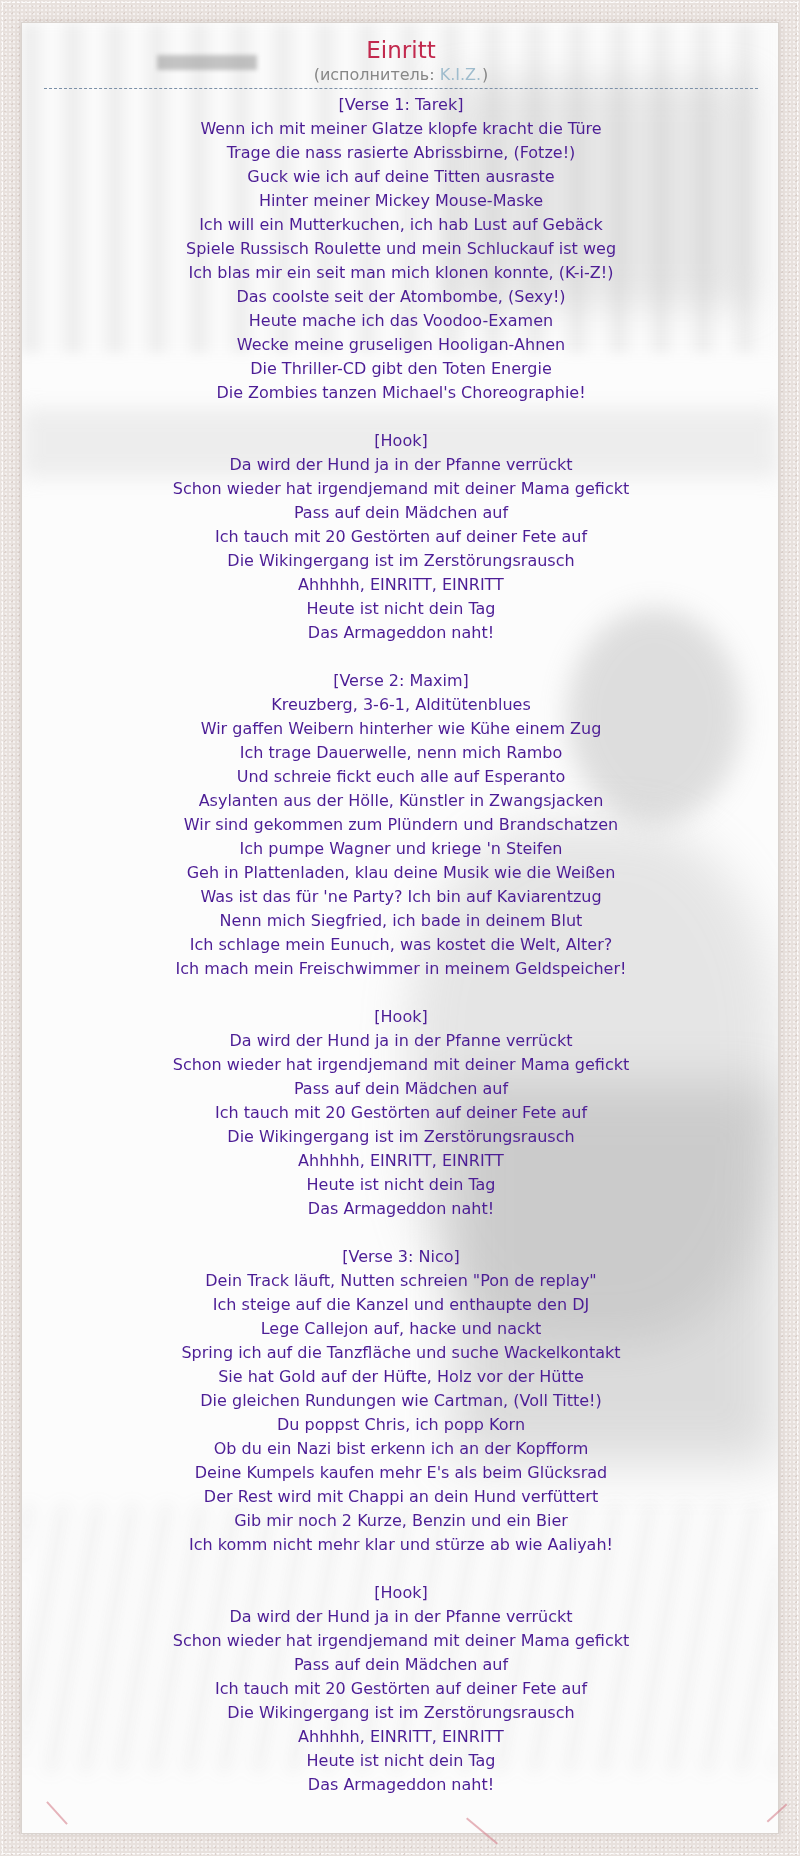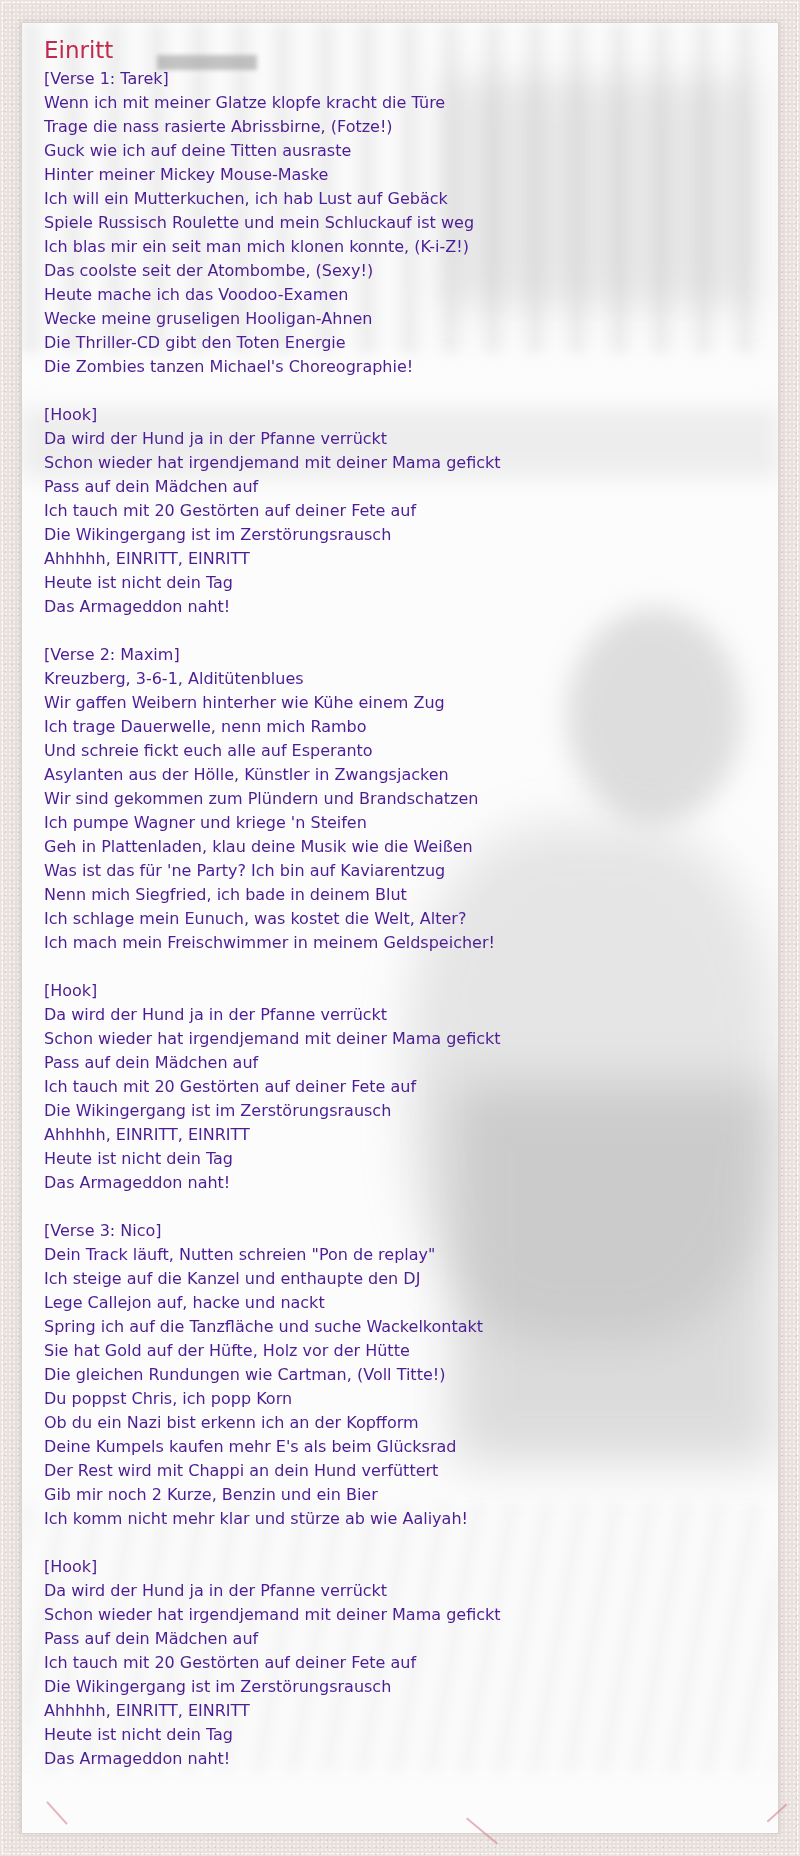--- a/index.html
+++ b/index.html
@@ -63,21 +63,21 @@
   .b-head  { left:545px; top:585px; width:175px; height:215px; background:#989898; opacity:.30; filter:blur(14px); border-radius:50%; }
   .b-body  { left:385px; top:800px; width:370px; height:520px; background:#a6a6a6; opacity:.26; filter:blur(24px); border-radius:40%; }
   .b-dark  { left:430px; top:1060px; width:325px; height:380px; background:#8a8a8a; opacity:.28; filter:blur(26px); }
   .b-waves {
     left:0; top:1480px; width:100%; height:270px;
     background: repeating-linear-gradient(100deg,
       rgba(150,150,150,.14) 0 14px, rgba(255,255,255,0) 14px 34px);
     filter: blur(8px); opacity:.65;
   }
 
-  .inner { position: relative; z-index: 1; }
+  .inner { position: relative; z-index: 1; text-align: center; }
 
   .page-title {
     margin: 0 0 2px 0;
     font-size: 23px;
     line-height: 26px;
     font-weight: 400;
     color: var(--title-color, #c2294e);
   }
   .artist-line {
     font-size: 16px;
@@ -117,20 +117,23 @@
     <div class="blob b-band"></div>
     <div class="blob b-head"></div>
     <div class="blob b-body"></div>
     <div class="blob b-dark"></div>
     <div class="blob b-waves"></div>
   </div>
 
   <div class="inner">
     <h1 class="page-title">Einritt</h1>
 
+    <div class="artist-line">
+      <span>(исполнитель:</span><a class="artist-link">K.I.Z.</a><span>)</span>
+    </div>
 
     <div class="lyrics-text">[Verse 1: Tarek]
 Wenn ich mit meiner Glatze klopfe kracht die Türe
 Trage die nass rasierte Abrissbirne, (Fotze!)
 Guck wie ich auf deine Titten ausraste
 Hinter meiner Mickey Mouse-Maske
 Ich will ein Mutterkuchen, ich hab Lust auf Gebäck
 Spiele Russisch Roulette und mein Schluckauf ist weg
 Ich blas mir ein seit man mich klonen konnte, (K-i-Z!)
 Das coolste seit der Atombombe, (Sexy!)

